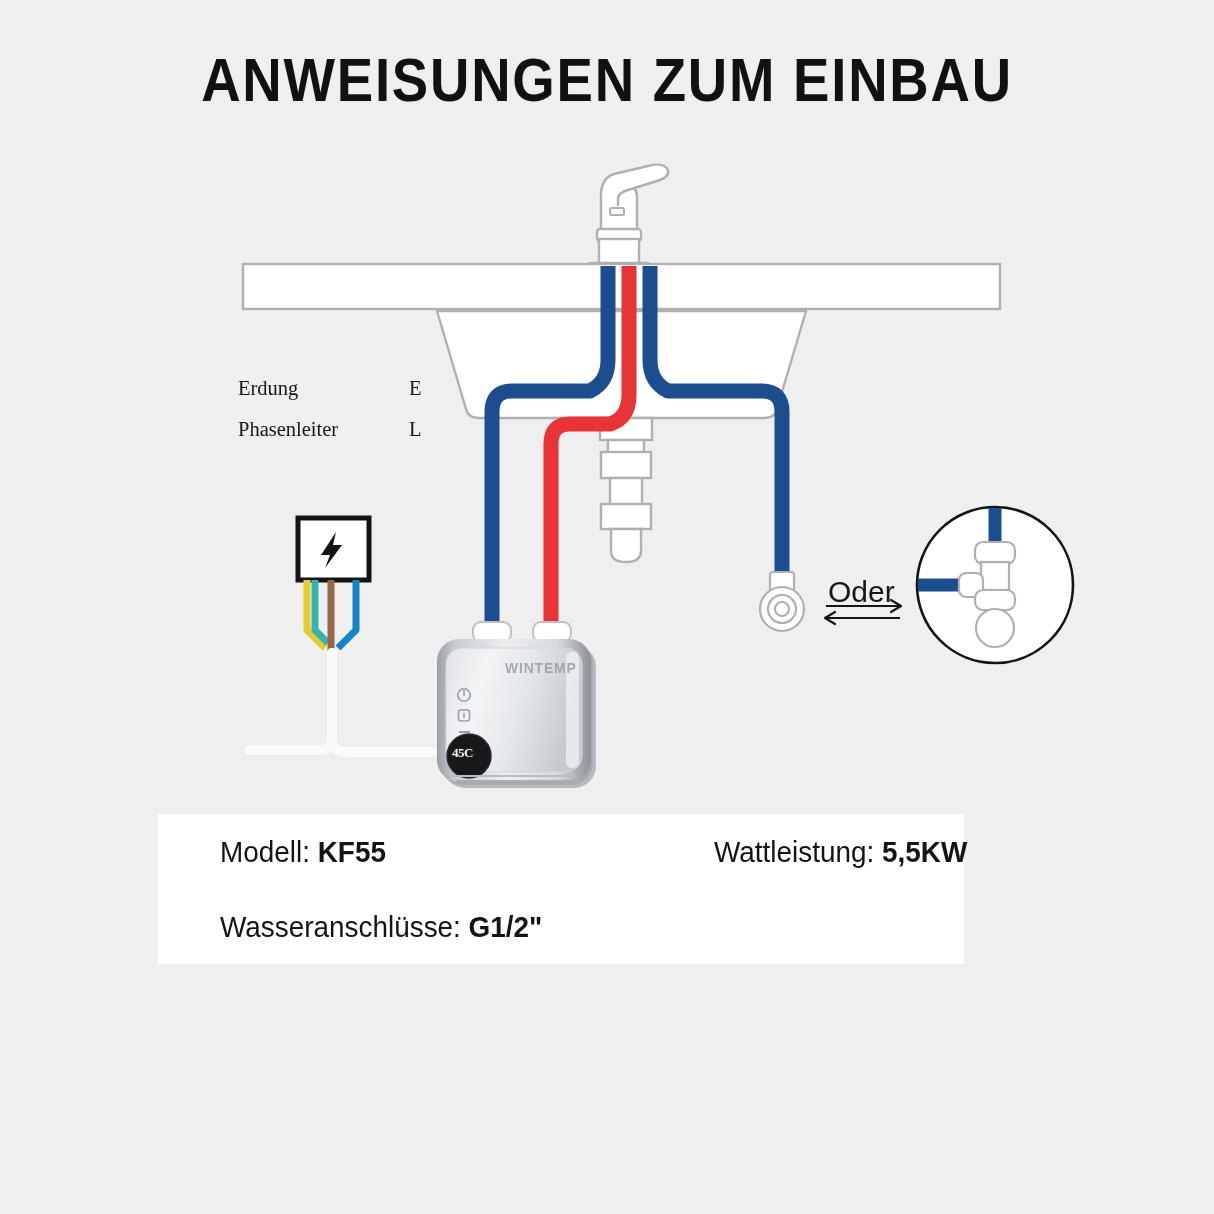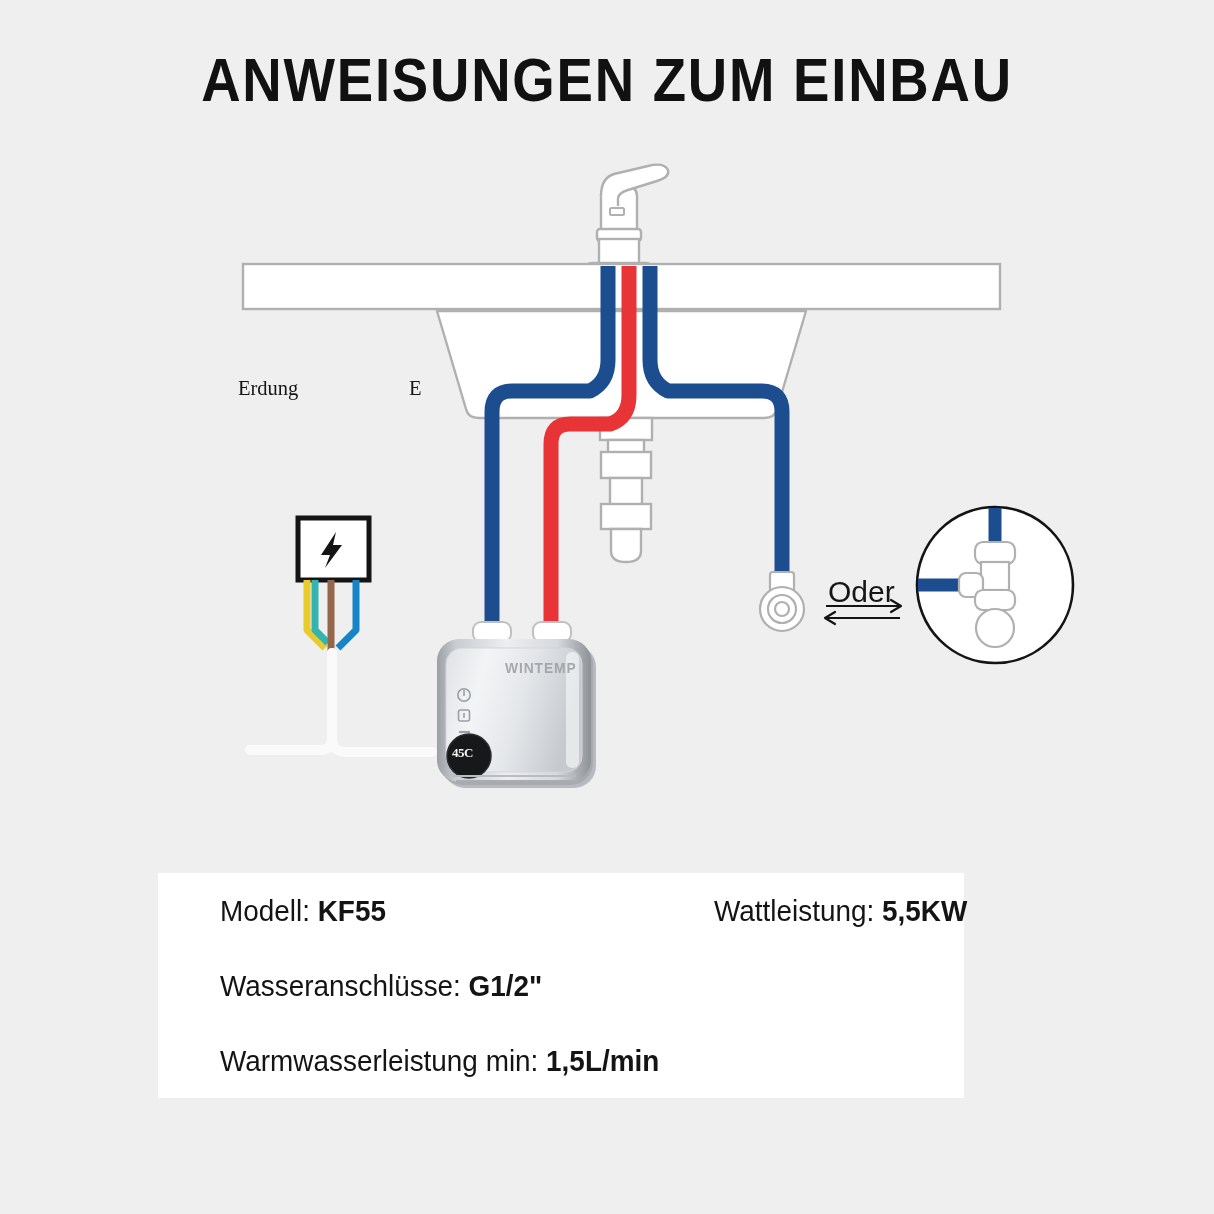--- a/index.html
+++ b/index.html
@@ -113,21 +113,21 @@
     color: #9a9da3;
     opacity: 0.85;
     transform: scaleX(0.92);
     transform-origin: left top;
   }
 
   
   #spec-table {
     position: absolute;
     left: 130px;
-    top: 873px;
+    top: 814px;
     width: 806px;
     padding-left: 28px;
   }
   .spec-row {
     position: relative;
     height: 75px;
     display: flex;
     align-items: center;
   }
   .spec-row.odd  { background: #ffffff; }
@@ -291,20 +291,28 @@
 
     <div class="legend-row">
       <span class="legend-swatch">
         <span class="half" style="background:#E8CC2E"></span>
         <span class="half" style="background:#35B3B0"></span>
       </span>
       <span class="legend-label">Erdung</span>
       <span class="legend-letter">E</span>
     </div>
 
+    <div class="legend-row">
+      <span class="legend-swatch">
+        <span class="half" style="background:#95674A"></span>
+        <span class="half" style="background:#95674A"></span>
+      </span>
+      <span class="legend-label">Phasenleiter</span>
+      <span class="legend-letter">L</span>
+    </div>
 
   </div>
 
   <div id="oder-label">Oder</div>
 
   <div id="spec-table">
 
     <div class="spec-row odd">
       <div class="spec-cell col1">
         <span>Modell: </span><span class="val">KF55</span>
@@ -315,20 +323,15 @@
     </div>
 
 
     <div class="spec-row odd">
       <div class="spec-cell wide">
         <span>Wasseranschlüsse: </span><span class="val">G1/2"</span>
       </div>
     </div>
 
 
-    <div class="spec-row odd">
-      <div class="spec-cell wide">
-        <span>Warmwasserleistung min: </span><span class="val">1,5L/min</span>
-      </div>
-    </div>
   </div>
 
 </div>
 
 </body></html>

